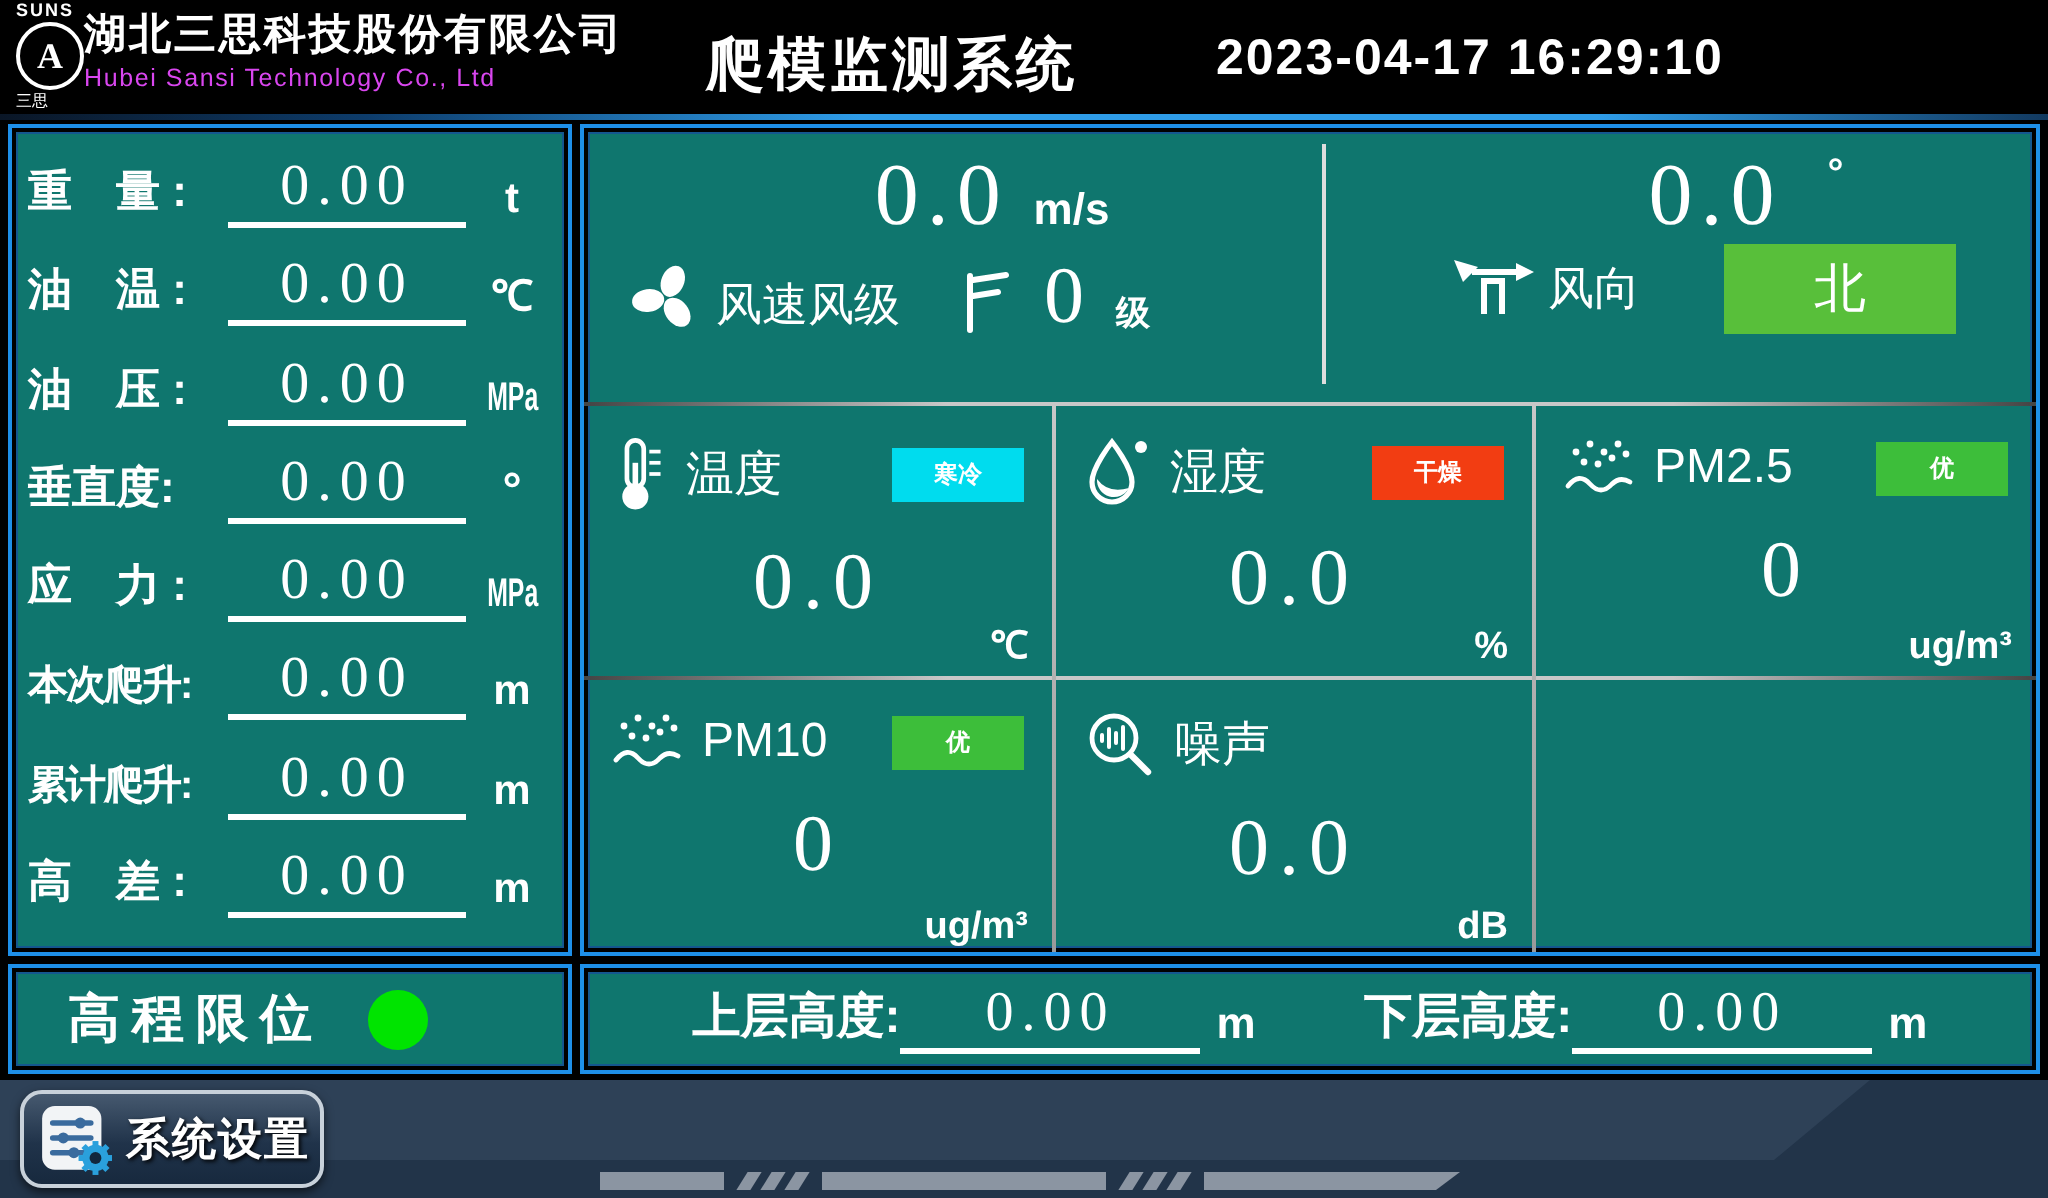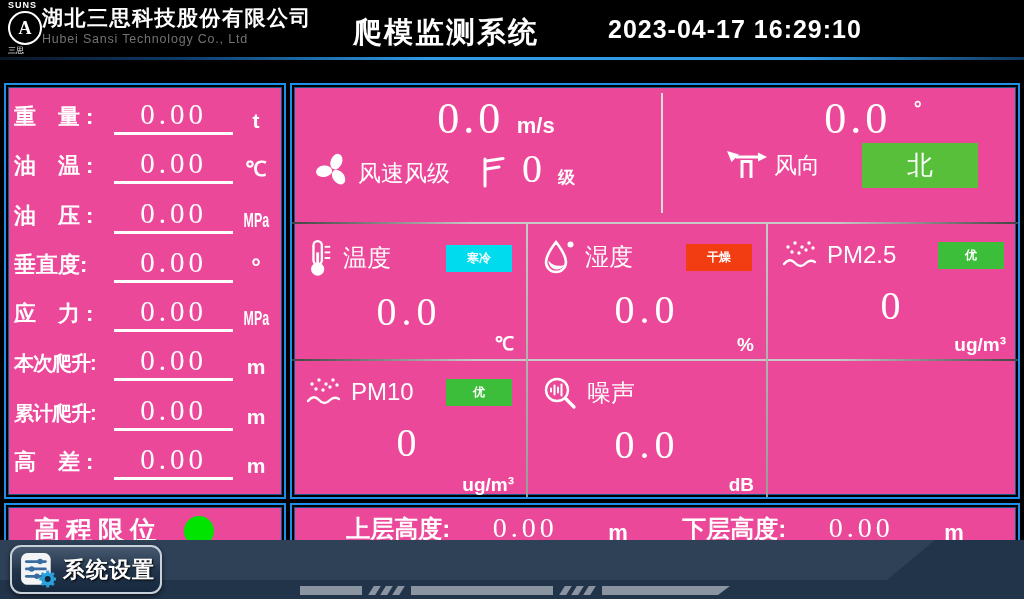--- a/index.html
+++ b/index.html
@@ -12,27 +12,27 @@
     background:linear-gradient(90deg,#0a1626 0%,#0d3c6b 18%,#2e9ce8 42%,#2e9ce8 78%,#12395f 100%);}
   .logo{position:absolute;left:8px;top:1px;width:58px;height:65px;display:flex;
         flex-direction:column;align-items:flex-start;}
   .logo-top{font-size:9px;font-weight:bold;letter-spacing:1px;line-height:9px;}
   .logo-circle{width:30px;height:30px;border:2.5px solid #fff;border-radius:50%;
         display:flex;align-items:center;justify-content:center;
         font-weight:bold;font-size:18px;font-family:"Liberation Serif",serif;margin-top:1px;}
   .logo-bottom{font-size:8px;line-height:9px;margin-top:1px;}
   .company{position:absolute;left:42px;top:6px;}
   .company-cn{font-size:21px;font-weight:bold;letter-spacing:1.5px;line-height:24px;}
-  .company-en{font-size:12.5px;letter-spacing:.8px;color:#737373;margin-top:2px;}
+  .company-en{font-size:12.5px;letter-spacing:.8px;color:#d946ef;margin-top:2px;}
   .app-title{position:absolute;left:353px;top:13px;font-size:29px;font-weight:bold;letter-spacing:2px;}
   .datetime{position:absolute;left:608px;top:15px;font-size:25px;font-weight:600;letter-spacing:1px;}
 
   
-  .panel{position:absolute;background:#ec4899;border:2px solid #1e8fe8;
-         box-shadow:inset 0 0 0 2px #000, inset 0 0 0 3px #14578f;box-sizing:border-box;margin-top:21px;}
+  .panel{position:absolute;background:#0f766e;border:2px solid #1e8fe8;
+         box-shadow:inset 0 0 0 2px #000, inset 0 0 0 3px #14578f;box-sizing:border-box;}
 
   
   .left-panel{left:4px;top:62px;width:282px;height:416px;
       display:flex;flex-direction:column;justify-content:space-around;
       padding:8px 8px 10px 8px;}
   .lrow{display:flex;align-items:flex-end;}
   .lab{width:97px;font-size:22px;font-weight:bold;white-space:nowrap;padding-bottom:3px;}
   .lab.l4{font-size:20px;letter-spacing:-1px;padding-bottom:4px;}
   .val{flex:1;text-align:center;font-family:"Liberation Serif",serif;font-size:29px;
        letter-spacing:4px;line-height:1;border-bottom:3px solid #fff;

